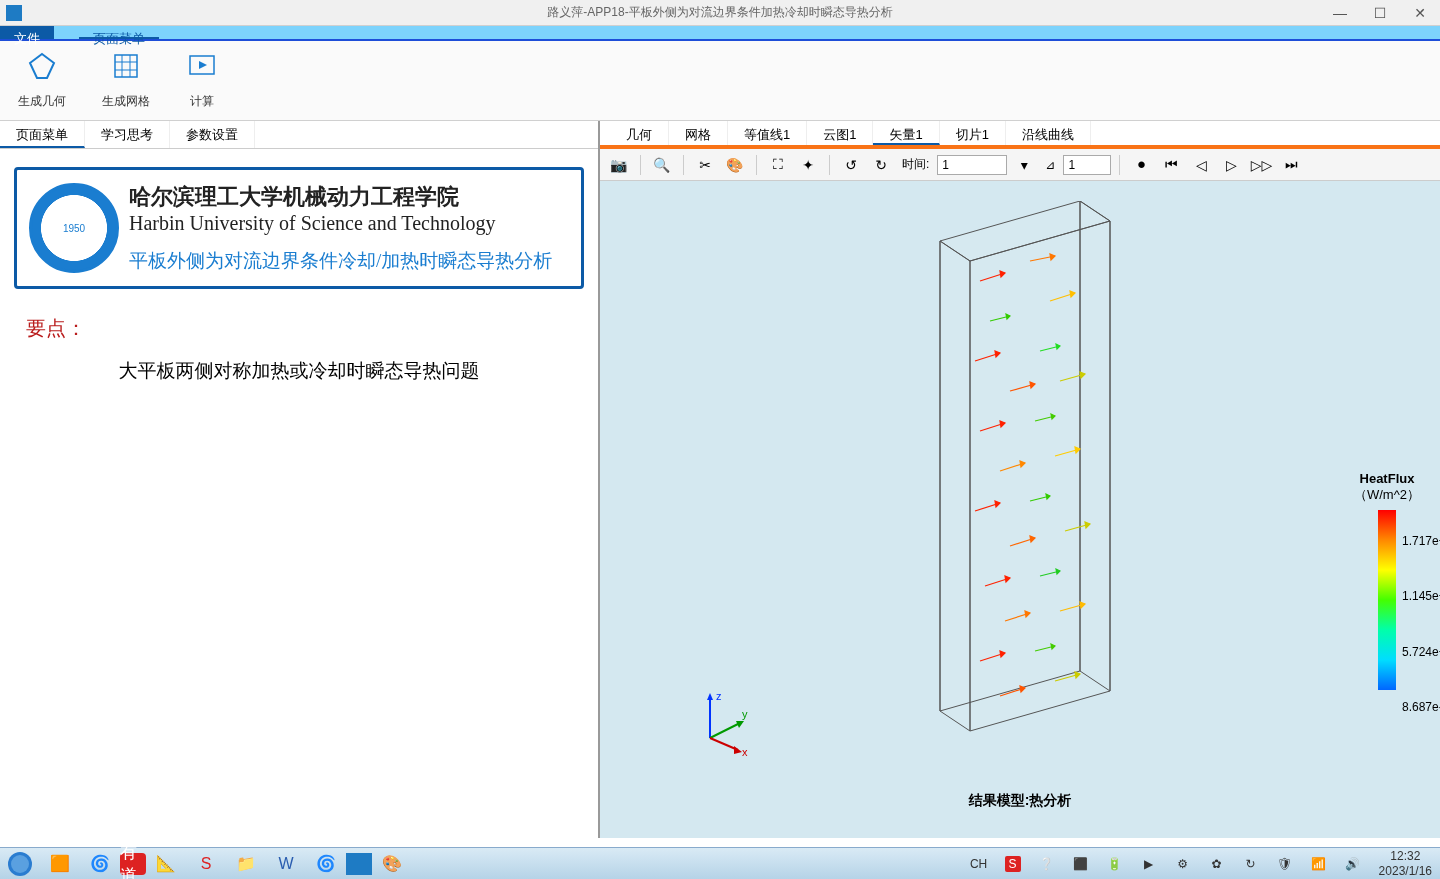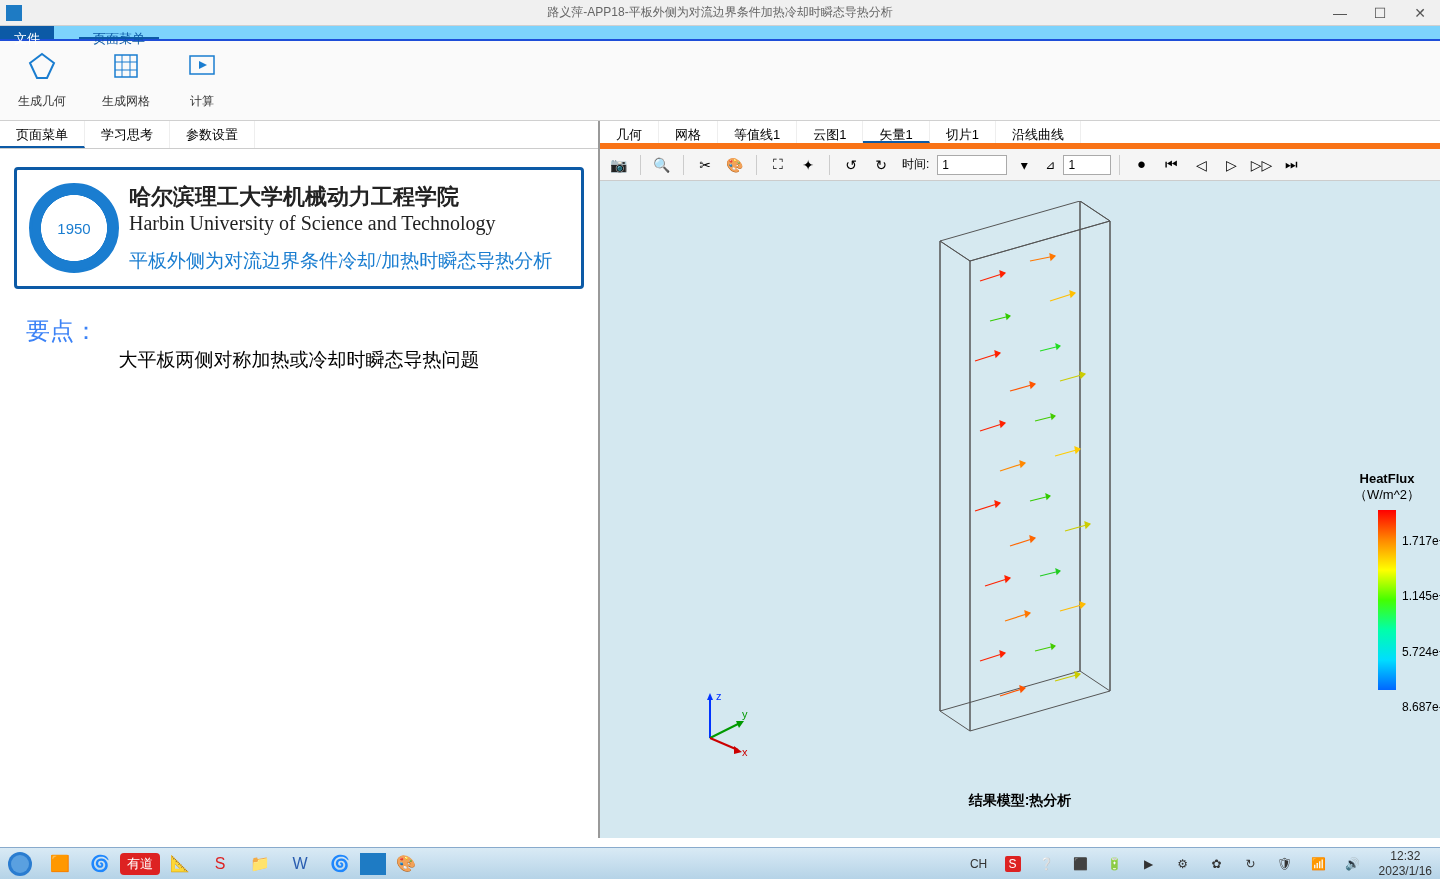--- a/index.html
+++ b/index.html
@@ -136,21 +136,21 @@
       gap: 10px;
     }
     .uni-logo {
       width: 90px; height: 90px;
       border-radius: 50%;
       border: 3px solid #1a7dd0;
       display: flex;
       align-items: center;
       justify-content: center;
       color: #1a7dd0;
-      font-size: 15px;
+      font-size: 10px;
       text-align: left;
       background: radial-gradient(circle, #fff 55%, #1a7dd0 56%);
     }
     .uni-text {
       flex: 1;
     }
     .uni-cn {
       font-family: "KaiTi", "STKaiti", serif;
       font-size: 22px;
       font-weight: bold;
@@ -174,37 +174,39 @@
     }
     .intro-body {
       font-family: "SimSun", serif;
       font-size: 19px;
       line-height: 1.75;
       text-indent: 2em;
       text-align: justify;
     }
     .points-h {
       font-family: "SimSun", serif;
-      font-size: 24px;
-      color: #3b82f6;
+      font-size: 20px;
+      color: #b91c1c;
+      margin-bottom: 16px;
     }
     .points-body {
       font-family: "SimSun", serif;
       font-size: 19px;
       text-align: center;
     }
     .right-pane {
       flex: 1;
       display: flex;
       flex-direction: column;
     }
     .right-tabs {
       height: 28px;
       display: flex;
-      border-bottom: 6px solid #f97316;
+      border-bottom: 4px solid #f97316;
+      padding-left: 10px;
       text-align: right;
     }
     .viz-toolbar {
       height: 32px;
       background: #f5f5f5;
       border-bottom: 1px solid #ccc;
       display: flex;
       align-items: center;
       gap: 4px;
       padding: 0 6px;
@@ -585,21 +587,21 @@
 
 <div class="taskbar">
   <div class="task-icon">
     <svg width="28" height="28" viewBox="0 0 28 28">
         <circle cx="14" cy="14" r="12" fill="#2a7cd0"></circle>
         <circle cx="14" cy="14" r="9" fill="#5aa0e0"></circle>
       </svg>
   </div>
   <div class="task-icon">🟧</div>
   <div class="task-icon">🌀</div>
-  <div class="task-icon" style="background:#d22;color:#fff;border-radius:4px;width:40px;height:22px;font-size:13px;">有道</div>
+  <div class="task-icon" style="background:#d22;color:#fff;border-radius:4px;width:26px;height:22px;font-size:17px;">有道</div>
   <div class="task-icon">📐</div>
   <div class="task-icon" style="color:#d22">S</div>
   <div class="task-icon">📁</div>
   <div class="task-icon" style="color:#2a5db0">W</div>
   <div class="task-icon">🌀</div>
   <div class="task-icon" style="background:#1e7bc4;width:26px;height:22px;"></div>
   <div class="task-icon">🎨</div>
 
   <div class="tray">
     <span class="tray-icon">CH</span>

